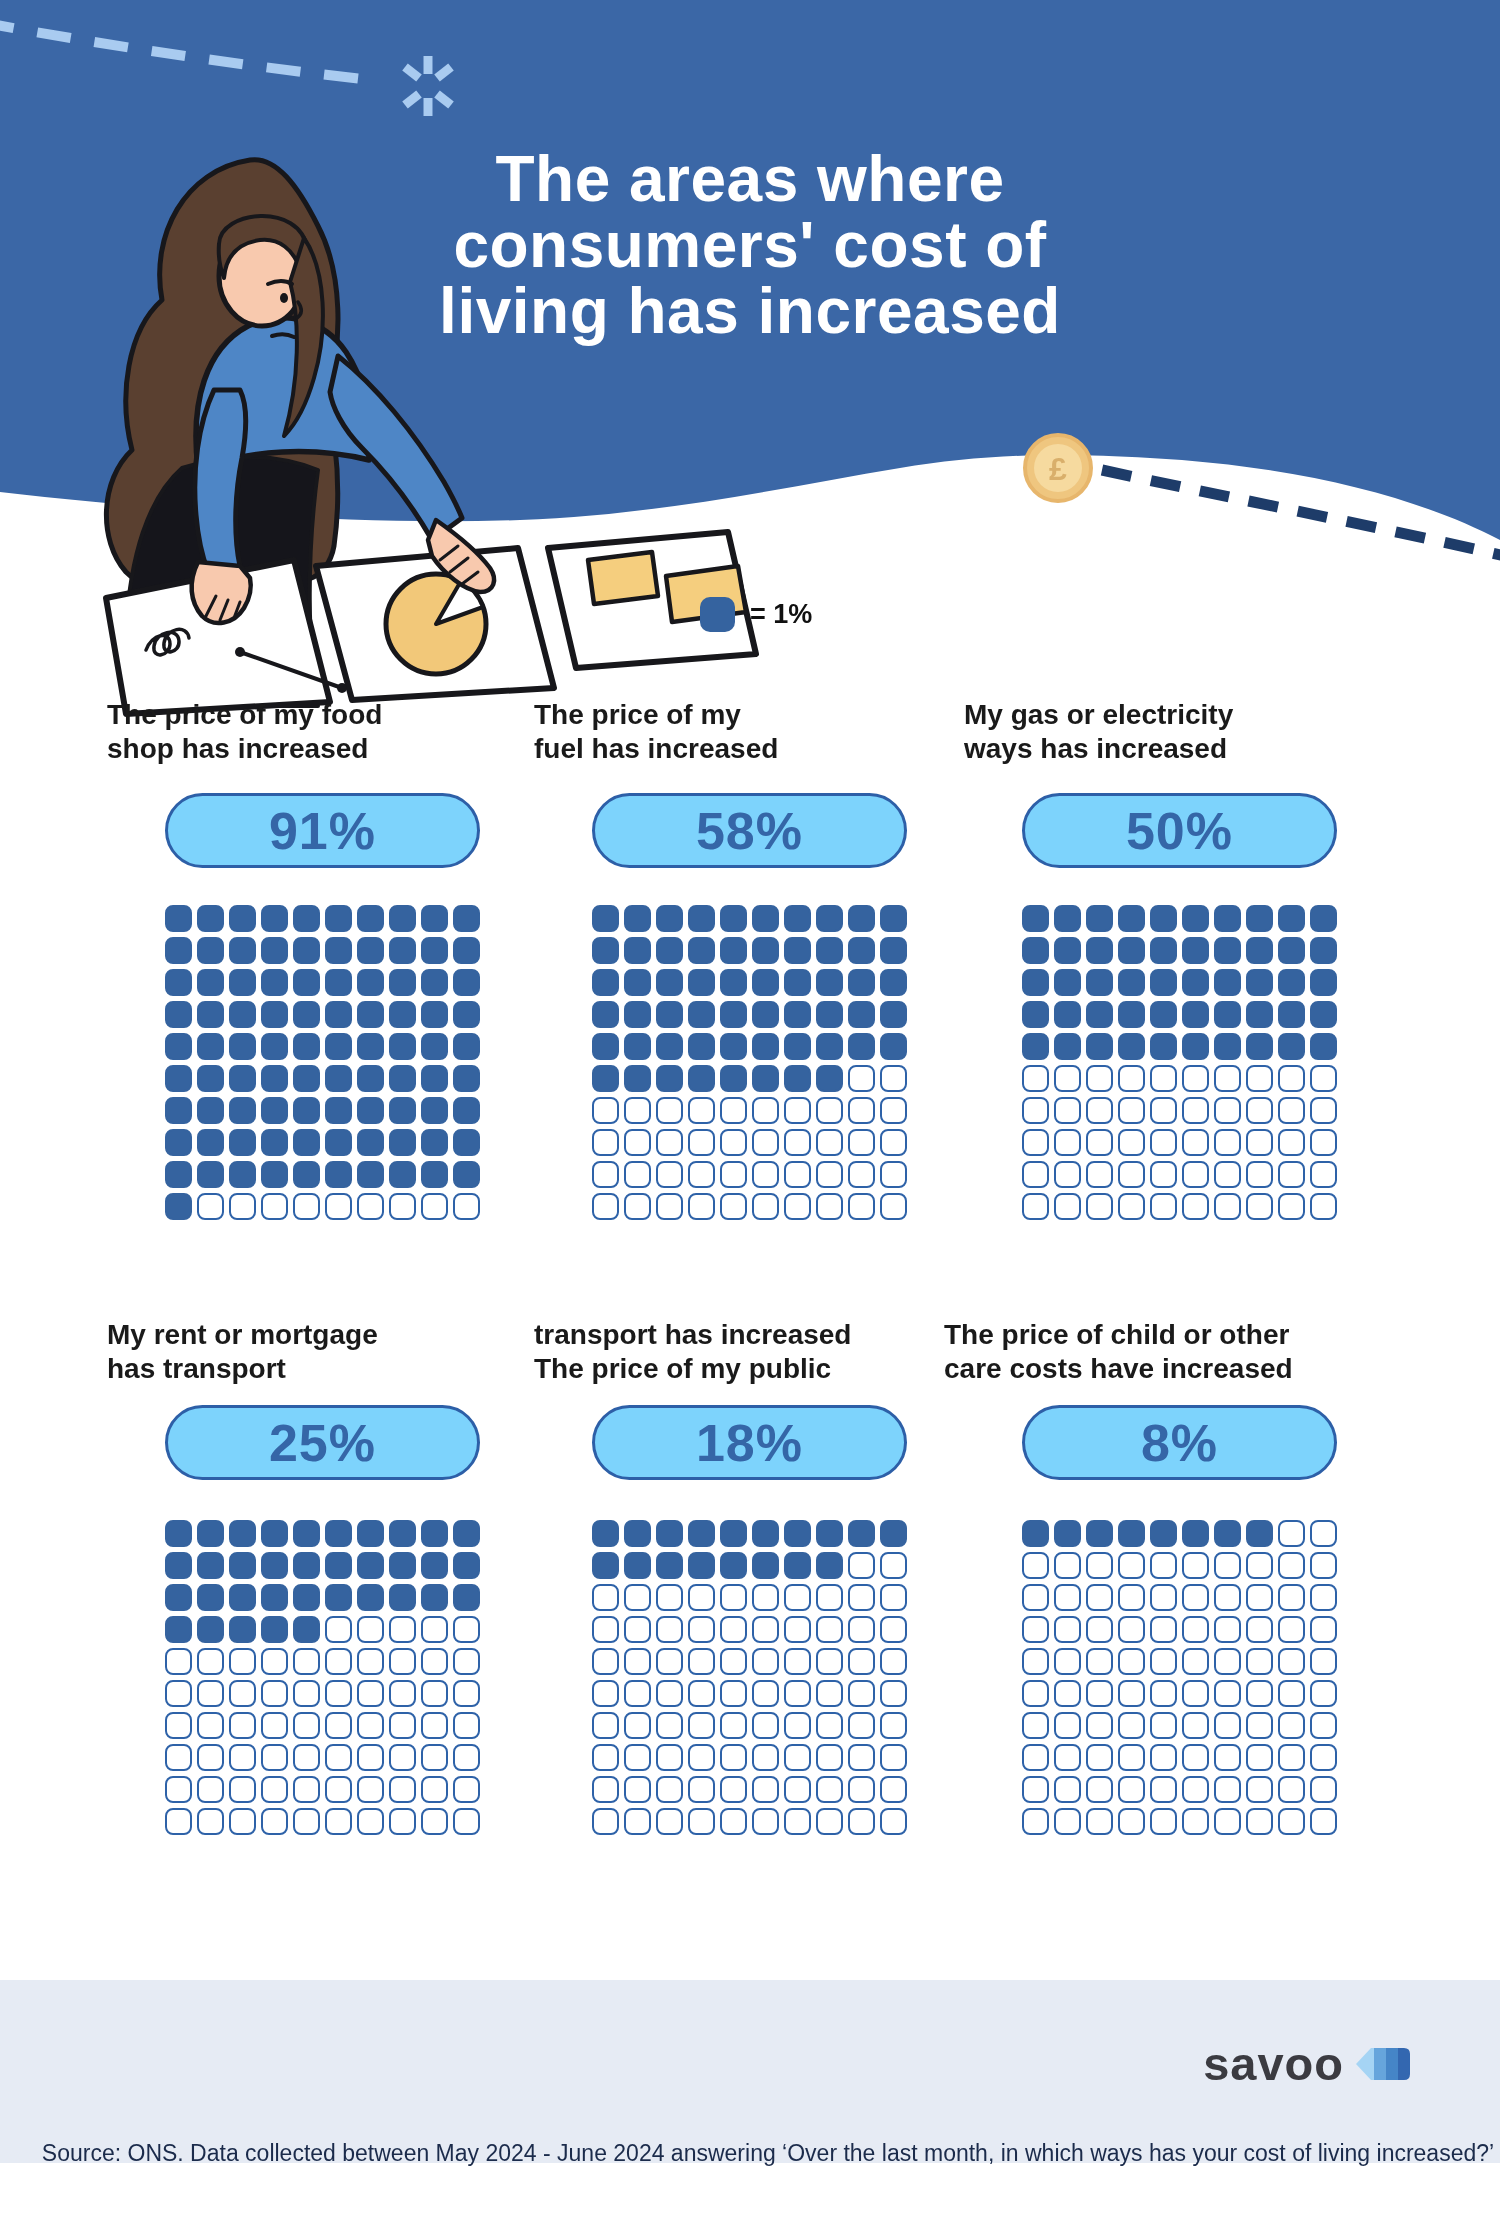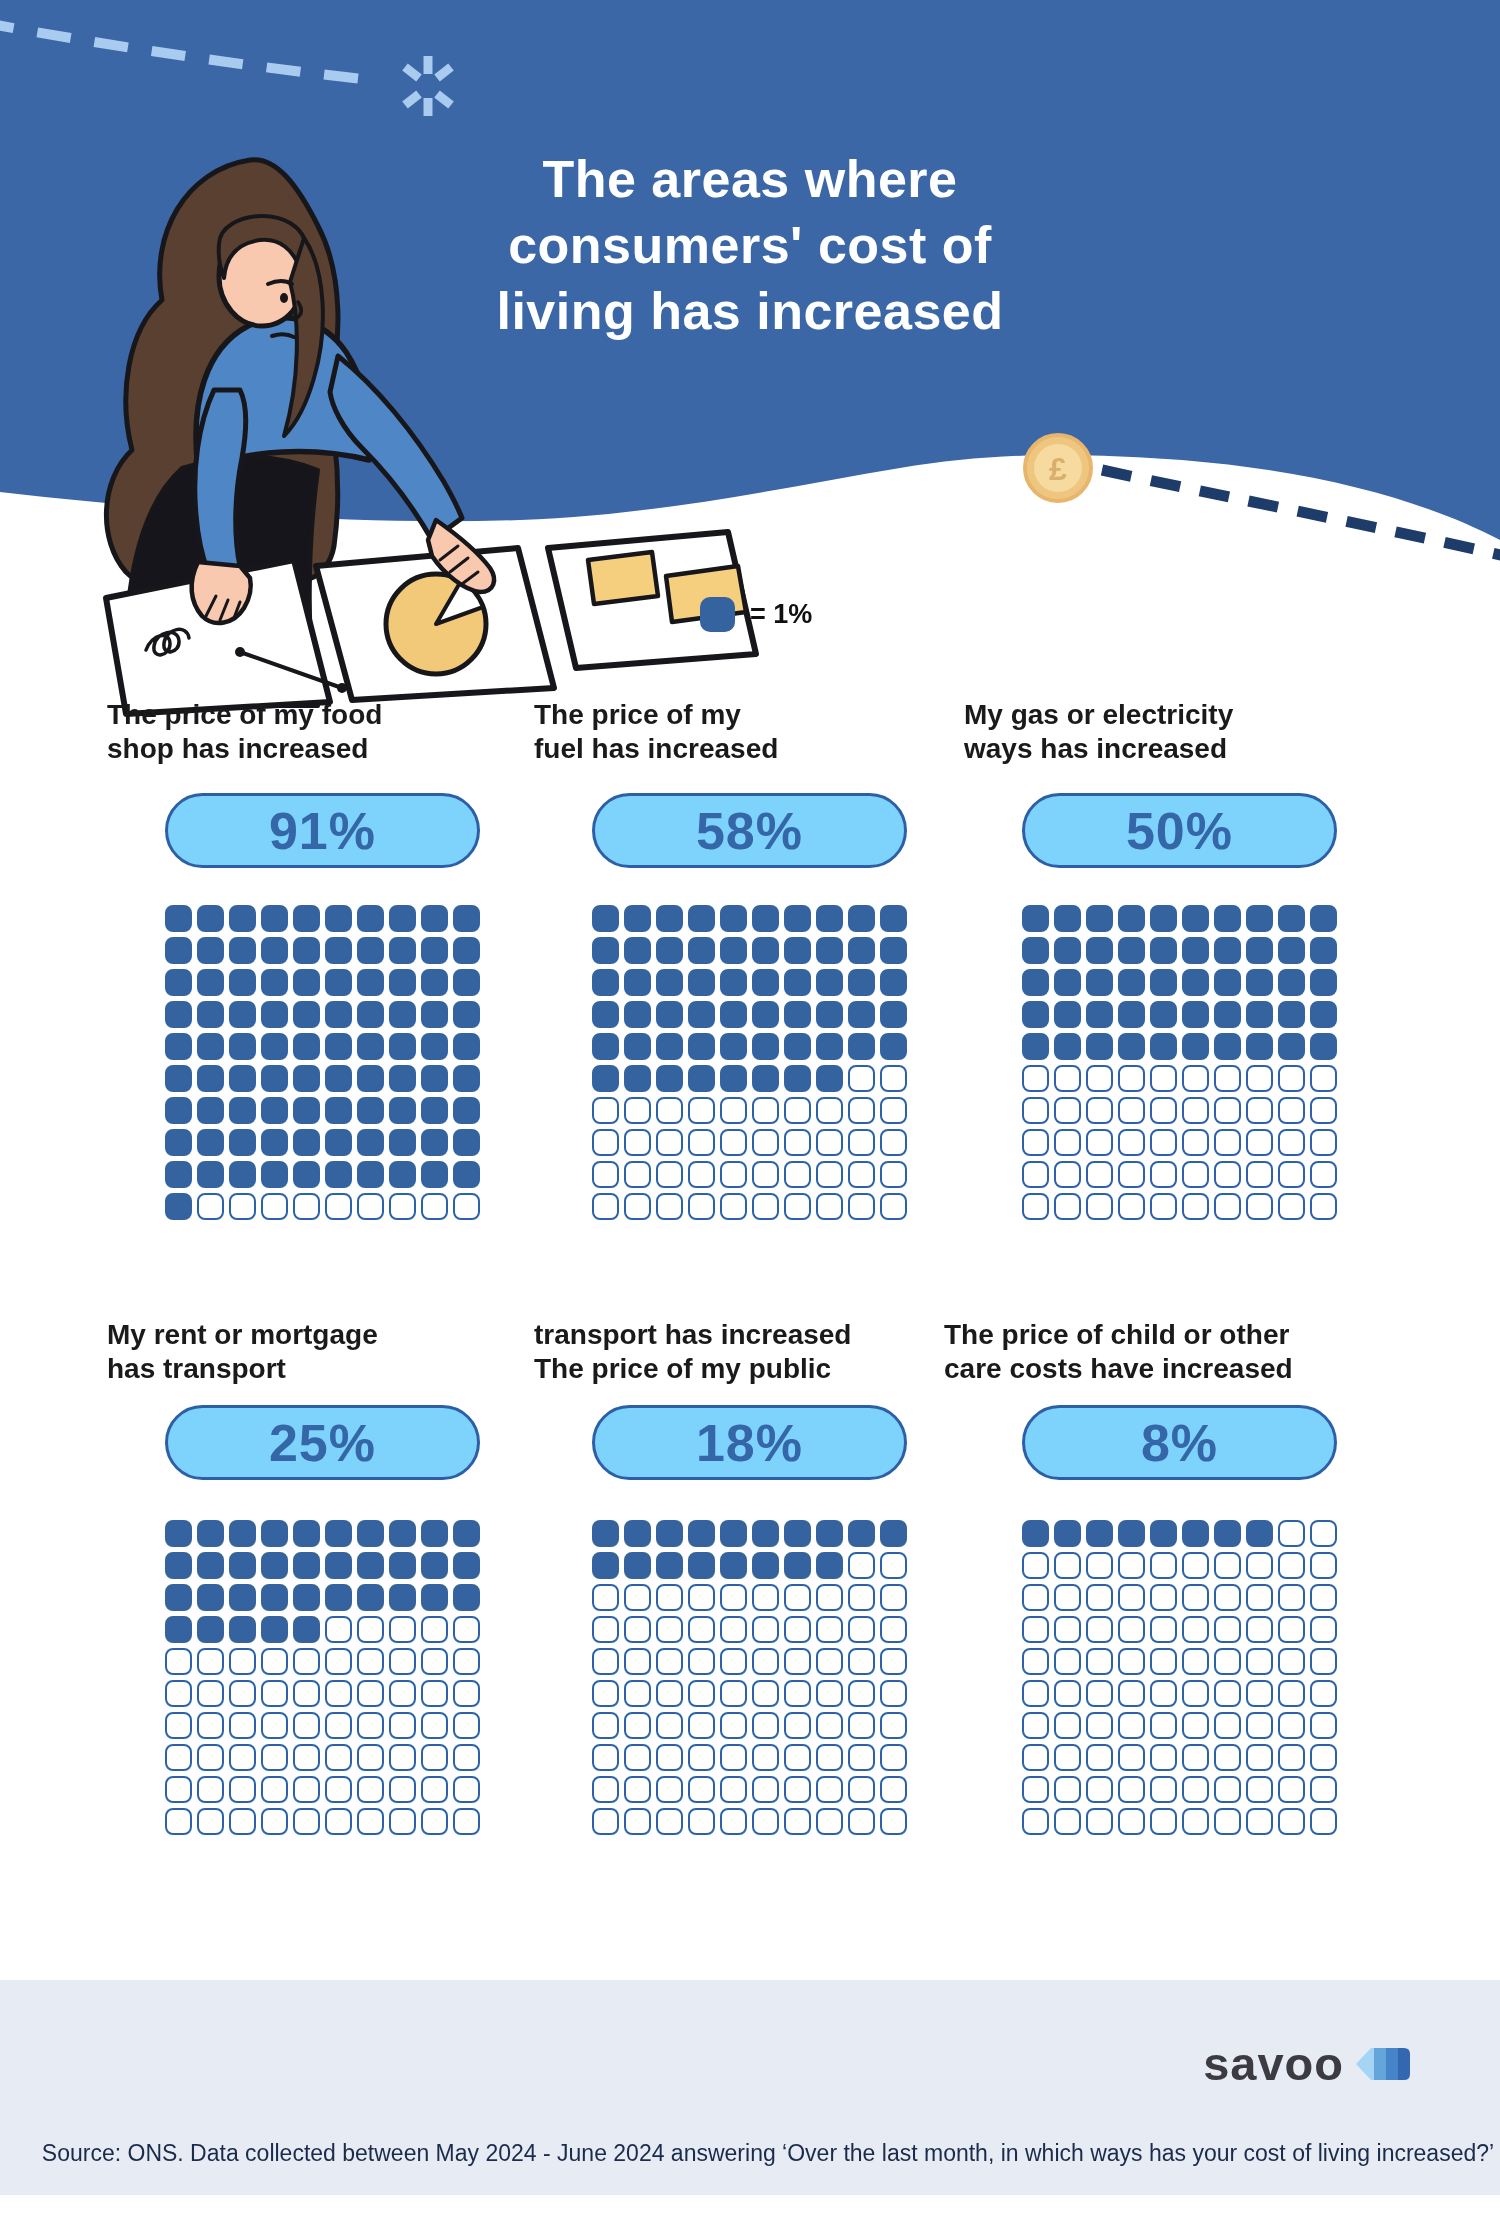--- a/index.html
+++ b/index.html
@@ -1,38 +1,38 @@
 <!DOCTYPE html>
 <html><head>
 <meta charset="utf-8">
 <style>
   html,body{margin:0;padding:0;background:#ffffff;}
   .page{position:relative;width:1500px;height:2217px;background:#ffffff;overflow:hidden;
         font-family:"Liberation Sans","DejaVu Sans",sans-serif;}
   
   .hero{position:absolute;left:0;top:0;width:1500px;height:730px;}
   .title{position:absolute;left:330px;top:146px;width:840px;text-align:center;
-         color:#ffffff;font-size:52px;line-height:66px;font-weight:700;letter-spacing:.5px;}
+         color:#ffffff;font-size:64px;line-height:66px;font-weight:700;letter-spacing:.5px;}
   
   .legend{position:absolute;left:700px;top:597px;display:flex;align-items:center;gap:15px;}
   .legend-swatch{width:35px;height:35px;border-radius:10px;background:#35639F;}
   .legend-label{font-size:27px;font-weight:700;color:#101010;}
   
   .chart-label{position:absolute;width:430px;color:#1a1a1a;
                font-size:28px;line-height:34px;font-weight:600;}
   .pill{position:absolute;width:315px;height:75px;border:3px solid #2D5FA7;border-radius:38px;
         background:#7dd3fc;display:flex;align-items:center;justify-content:center;box-sizing:border-box;}
   .pill-value{font-size:52px;font-weight:700;color:#3566A7;letter-spacing:1px;}
   .waffle{position:absolute;display:grid;grid-template-columns:repeat(10,27px);
           grid-auto-rows:27px;gap:5px;}
   .cell{box-sizing:border-box;width:27px;height:27px;border-radius:8px;
         border:2.5px solid #2E62A8;background:#ffffff;}
   .cell.filled{background:#35639F;border-color:#35639F;}
   
-  .footer{position:absolute;left:0;top:1980px;width:1500px;height:215px;background:#E6EBF4;}
+  .footer{position:absolute;left:0;top:1980px;width:1500px;height:183px;background:#E6EBF4;}
   .source{position:absolute;left:18px;top:160px;width:100%;text-align:center;
           color:#1B2B4B;font-size:23px;font-weight:500;}
   .brand{position:absolute;top:60px;right:88px;display:flex;align-items:center;gap:10px;}
   .brand-text{font-size:47px;font-weight:700;color:#3B3B41;letter-spacing:1px;line-height:1;}
 </style>
 </head>
 <body>
 
 <div class="page">
 

